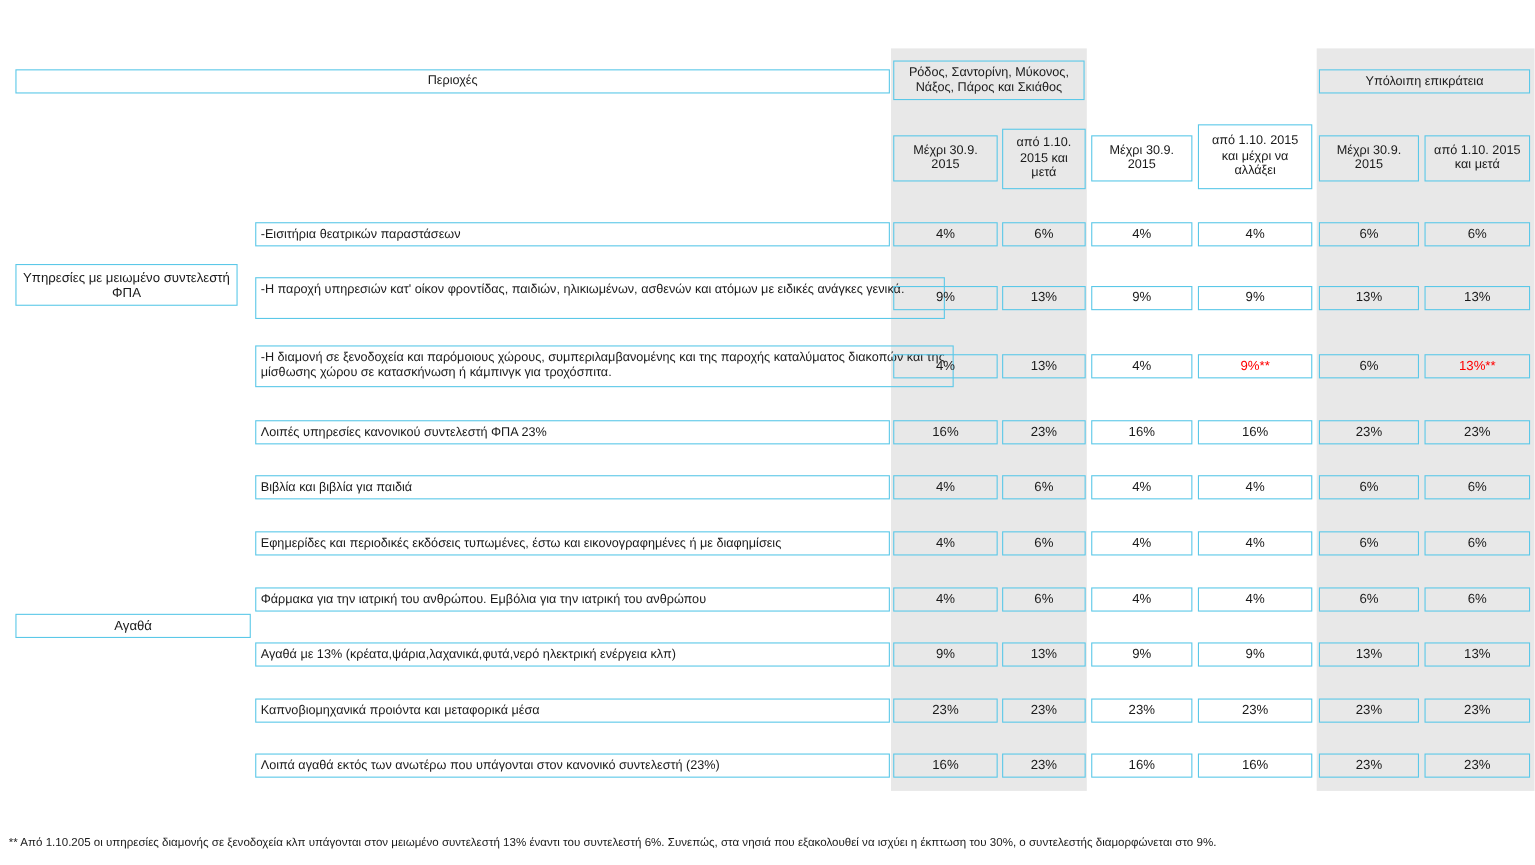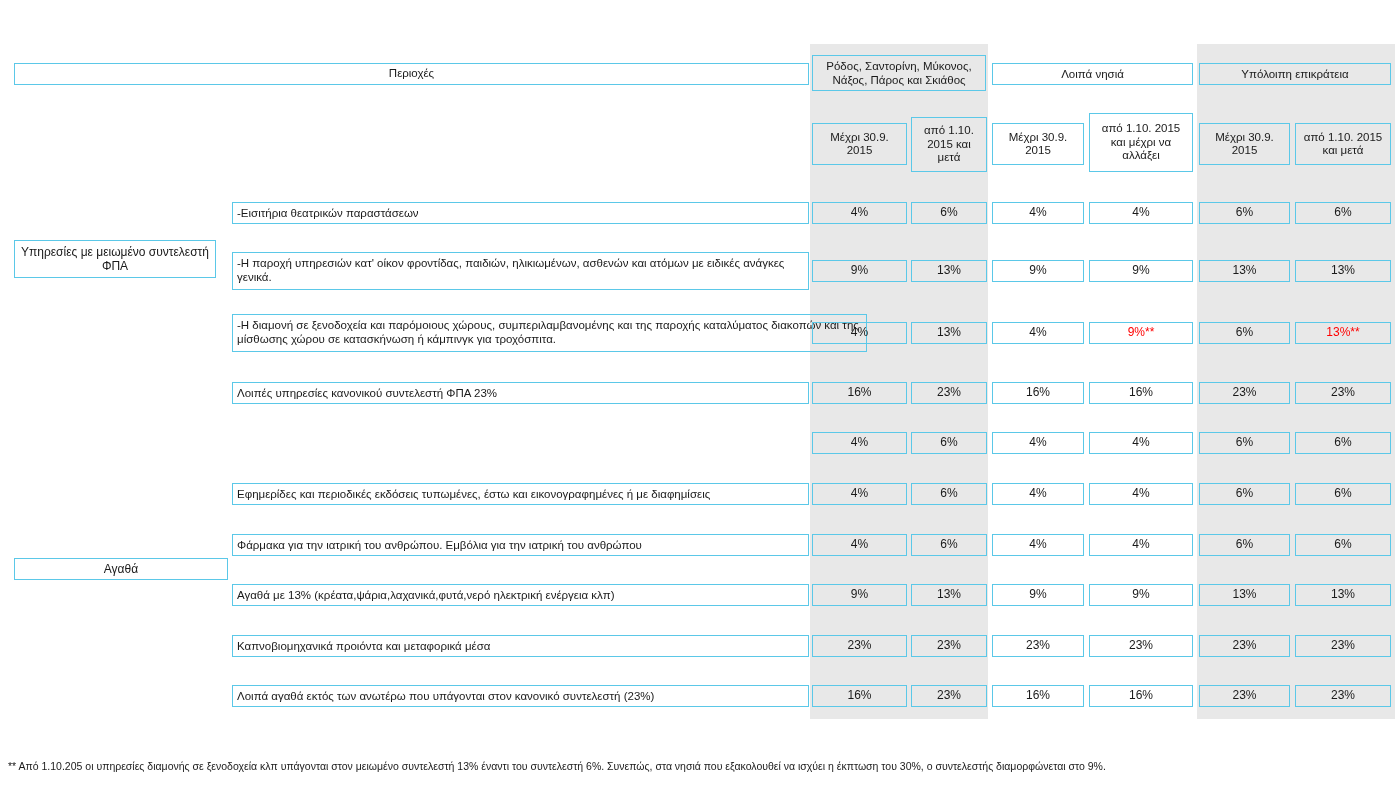--- a/index.html
+++ b/index.html
@@ -89,21 +89,20 @@
 
 <div id="sheet">
 
   <div class="band band-g1"></div>
   <div class="band band-g3"></div>
 
   <div class="cell hdr-group" style="left:812px; top:55px; width:174px; height:36px;">Ρόδος, Σαντορίνη, Μύκονος, Νάξος, Πάρος και Σκιάθος</div>
 
   <div class="cell banner" style="left:14px; top:63px; width:795px; height:22px;">Περιοχές</div>
 
-  <div class="cell hdr-group" style="left:992px; top:63px; width:201px; height:22px;">Λοιπά νησιά</div>
 
   <div class="cell hdr-group" style="left:1199px; top:63px; width:192px; height:22px;">Υπόλοιπη επικράτεια</div>
 
 
   <div class="cell hdr-sub" style="left:812px; top:123px; width:95px; height:42px;">Μέχρι 30.9. 2015</div>
 
   <div class="cell hdr-sub" style="left:911px; top:117px; width:76px; height:55px;">από 1.10. 2015 και μετά</div>
 
   <div class="cell hdr-sub" style="left:992px; top:123px; width:92px; height:42px;">Μέχρι 30.9. 2015</div>
 
@@ -119,21 +118,21 @@
   <div class="cell rowlabel" style="left:14px; top:558px; width:214px; height:22px;">Αγαθά</div>
 
   <div class="cell desc left" style="left:232px; top:202px; width:577px; height:22px;">-Εισιτήρια θεατρικών παραστάσεων</div>
   <div class="cell num" style="left:812px; top:202px; width:95px; height:22px;">4%</div>
   <div class="cell num" style="left:911px; top:202px; width:76px; height:22px;">6%</div>
   <div class="cell num" style="left:992px; top:202px; width:92px; height:22px;">4%</div>
   <div class="cell num" style="left:1089px; top:202px; width:104px; height:22px;">4%</div>
   <div class="cell num" style="left:1199px; top:202px; width:91px; height:22px;">6%</div>
   <div class="cell num" style="left:1295px; top:202px; width:96px; height:22px;">6%</div>
 
-  <div class="cell desc left" style="left:232px; top:252px; width:577px; height:38px;">-Η παροχή υπηρεσιών κατ' οίκον φροντίδας, παιδιών, ηλικιωμένων, ασθενών και ατόμων με ειδικές ανάγκες γενικά.</div>
+  <div class="cell desc left" style="left:232px; top:252px; width:627px; height:38px;">-Η παροχή υπηρεσιών κατ' οίκον φροντίδας, παιδιών, ηλικιωμένων, ασθενών και ατόμων με ειδικές ανάγκες γενικά.</div>
   <div class="cell num" style="left:812px; top:260px; width:95px; height:22px;">9%</div>
   <div class="cell num" style="left:911px; top:260px; width:76px; height:22px;">13%</div>
   <div class="cell num" style="left:992px; top:260px; width:92px; height:22px;">9%</div>
   <div class="cell num" style="left:1089px; top:260px; width:104px; height:22px;">9%</div>
   <div class="cell num" style="left:1199px; top:260px; width:91px; height:22px;">13%</div>
   <div class="cell num" style="left:1295px; top:260px; width:96px; height:22px;">13%</div>
 
   <div class="cell desc left" style="left:232px; top:314px; width:635px; height:38px;">-Η διαμονή σε ξενοδοχεία και παρόμοιους χώρους, συμπεριλαμβανομένης και της παροχής καταλύματος διακοπών και της μίσθωσης χώρου σε κατασκήνωση ή κάμπινγκ για τροχόσπιτα.</div>
   <div class="cell num" style="left:812px; top:322px; width:95px; height:22px;">4%</div>
   <div class="cell num" style="left:911px; top:322px; width:76px; height:22px;">13%</div>
@@ -143,20 +142,21 @@
   <div class="cell num flag" style="left:1295px; top:322px; width:96px; height:22px;">13%**</div>
 
   <div class="cell desc left" style="left:232px; top:382px; width:577px; height:22px;">Λοιπές υπηρεσίες κανονικού συντελεστή ΦΠΑ 23%</div>
   <div class="cell num" style="left:812px; top:382px; width:95px; height:22px;">16%</div>
   <div class="cell num" style="left:911px; top:382px; width:76px; height:22px;">23%</div>
   <div class="cell num" style="left:992px; top:382px; width:92px; height:22px;">16%</div>
   <div class="cell num" style="left:1089px; top:382px; width:104px; height:22px;">16%</div>
   <div class="cell num" style="left:1199px; top:382px; width:91px; height:22px;">23%</div>
   <div class="cell num" style="left:1295px; top:382px; width:96px; height:22px;">23%</div>
 
+  <div class="cell desc left" style="left:232px; top:432px; width:577px; height:22px;">Βιβλία και βιβλία για παιδιά</div>
   <div class="cell num" style="left:812px; top:432px; width:95px; height:22px;">4%</div>
   <div class="cell num" style="left:911px; top:432px; width:76px; height:22px;">6%</div>
   <div class="cell num" style="left:992px; top:432px; width:92px; height:22px;">4%</div>
   <div class="cell num" style="left:1089px; top:432px; width:104px; height:22px;">4%</div>
   <div class="cell num" style="left:1199px; top:432px; width:91px; height:22px;">6%</div>
   <div class="cell num" style="left:1295px; top:432px; width:96px; height:22px;">6%</div>
 
   <div class="cell desc left" style="left:232px; top:483px; width:577px; height:22px;">Εφημερίδες και περιοδικές εκδόσεις τυπωμένες, έστω και εικονογραφημένες ή με διαφημίσεις</div>
   <div class="cell num" style="left:812px; top:483px; width:95px; height:22px;">4%</div>
   <div class="cell num" style="left:911px; top:483px; width:76px; height:22px;">6%</div>

